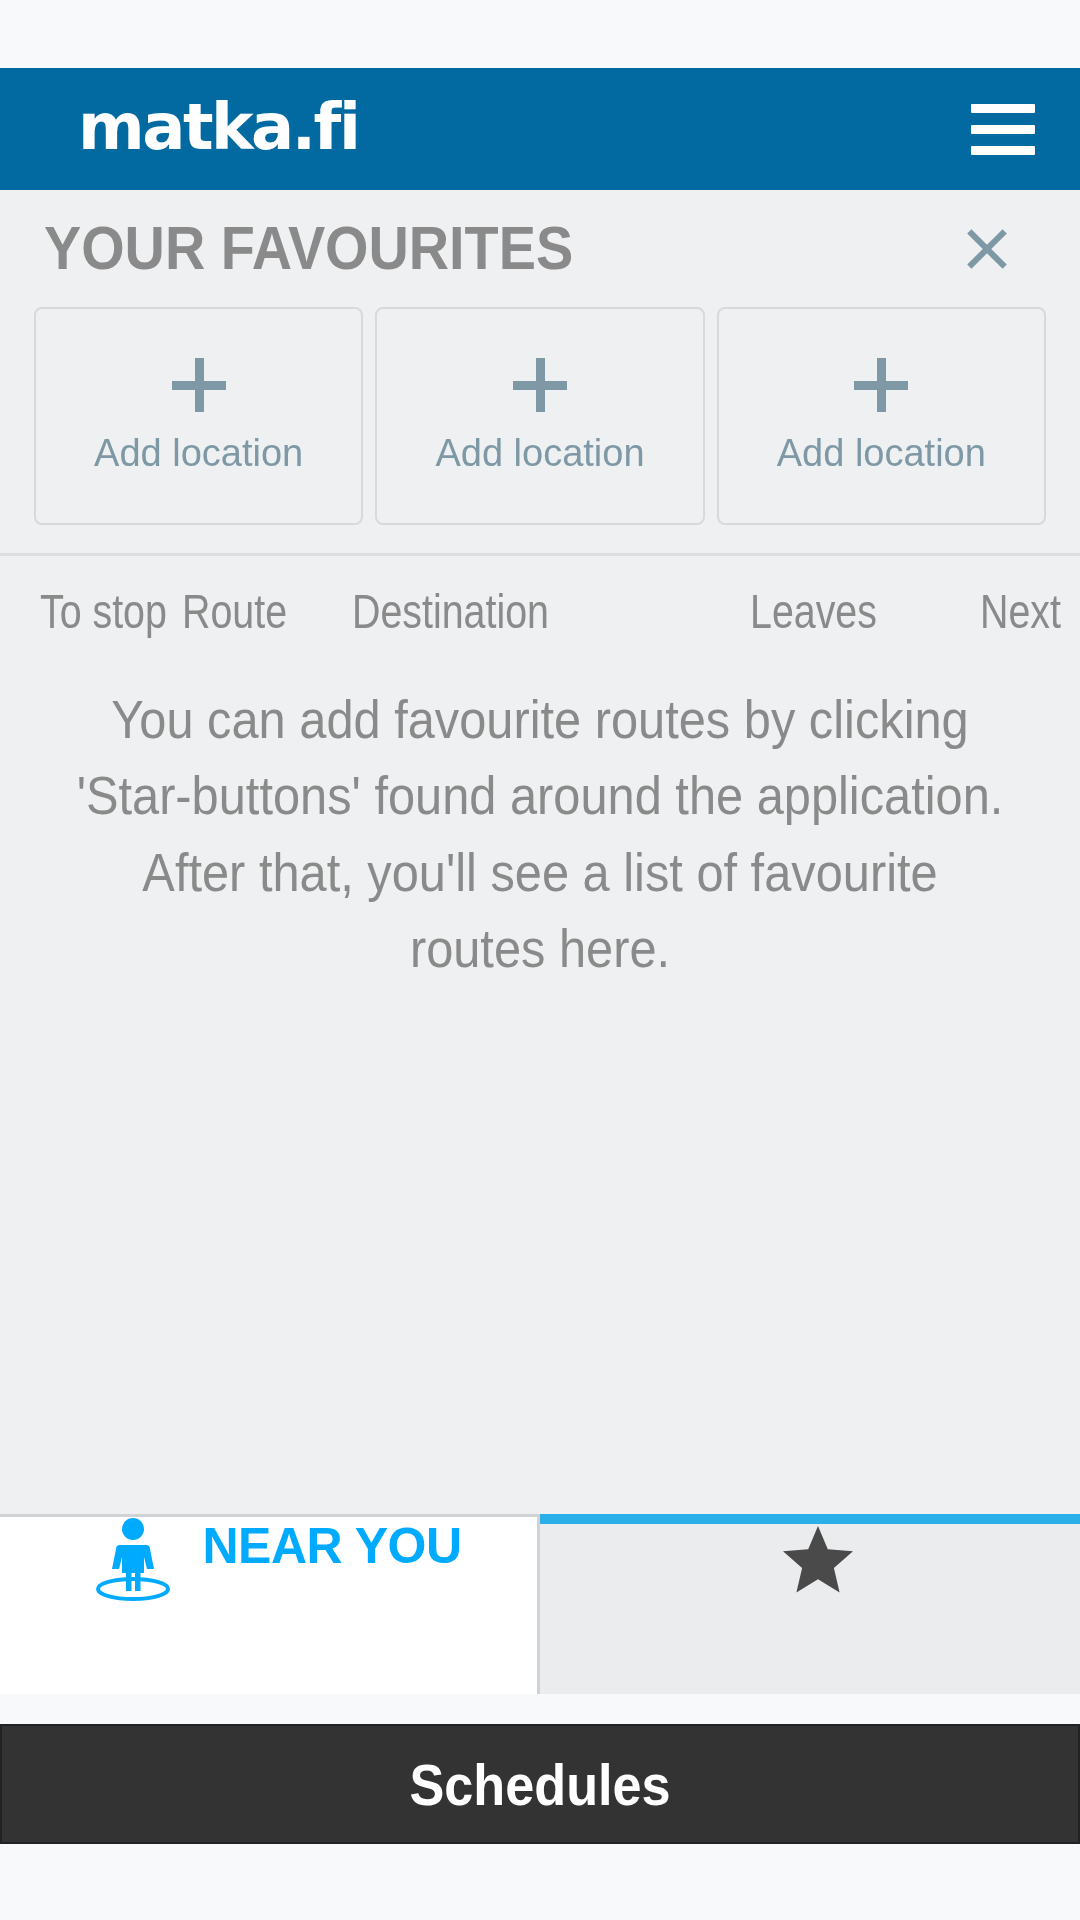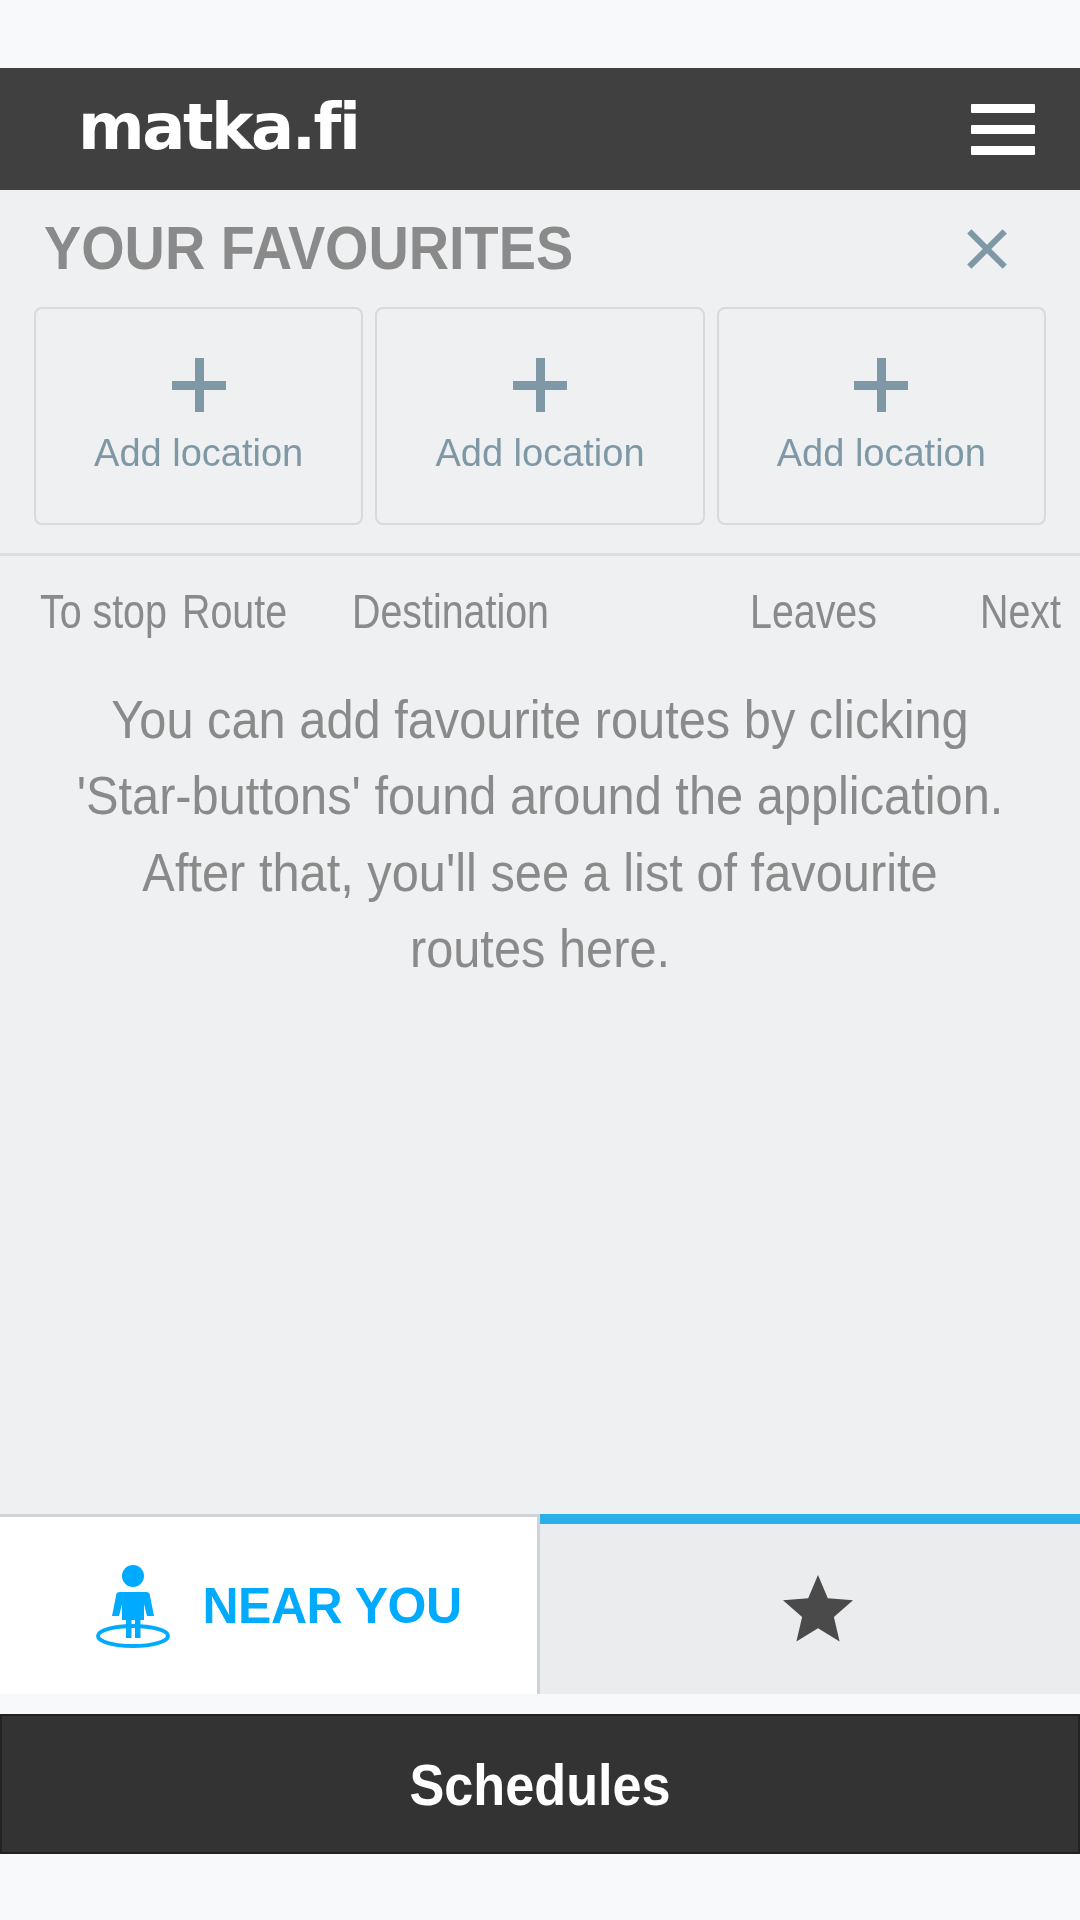--- a/index.html
+++ b/index.html
@@ -25,21 +25,21 @@
   .top-strip {
     height: 68px;
     background: #f8f9fa;
     flex: 0 0 68px;
   }
 
   
   .app-header {
     flex: 0 0 122px;
     height: 122px;
-    background: #404040;
+    background: #0369a1;
     display: flex;
     align-items: center;
     justify-content: space-between;
     padding: 0 34px 0 78px;
     box-sizing: border-box;
   }
 
   .brand-logo {
     color: #ffffff;
     font-size: 64px;
@@ -212,21 +212,20 @@
     flex: 0 0 180px;
     height: 180px;
     display: flex;
     border-top: 3px solid #cfd3d5;
     box-sizing: border-box;
   }
 
   .tab {
     flex: 1 1 0;
     display: flex;
-    align-items: center;
     justify-content: center;
     gap: 26px;
     cursor: pointer;
     box-sizing: border-box;
     position: relative;
     padding-left: 15px;
   }
   .tab-near {
     background: #ffffff;
     flex: 0 0 540px;
@@ -254,21 +253,21 @@
   .schedules-wrap {
     flex: 0 0 180px;
     height: 180px;
     background: #f8f9fa;
     display: flex;
     align-items: center;
     padding: 0;
   }
   .schedules-btn {
     width: 1080px;
-    height: 140px;
+    height: 120px;
     background: #333333;
     border: 2px solid #222222;
     color: #ffffff;
     font-family: "Liberation Sans Narrow", "Liberation Sans", sans-serif;
     font-size: 58px;
     font-weight: bold;
     display: flex;
     align-items: center;
     justify-content: center;
     cursor: pointer;

